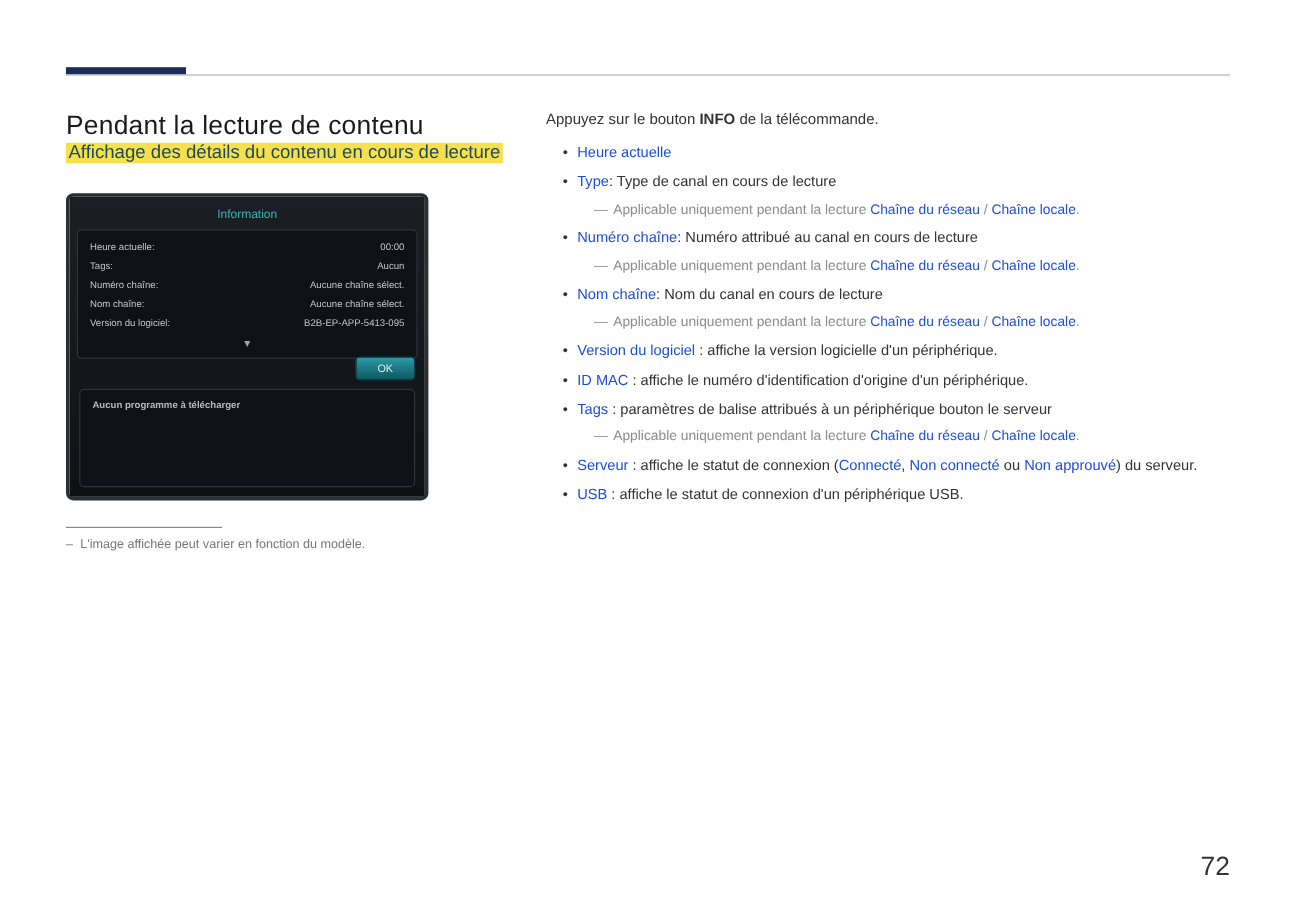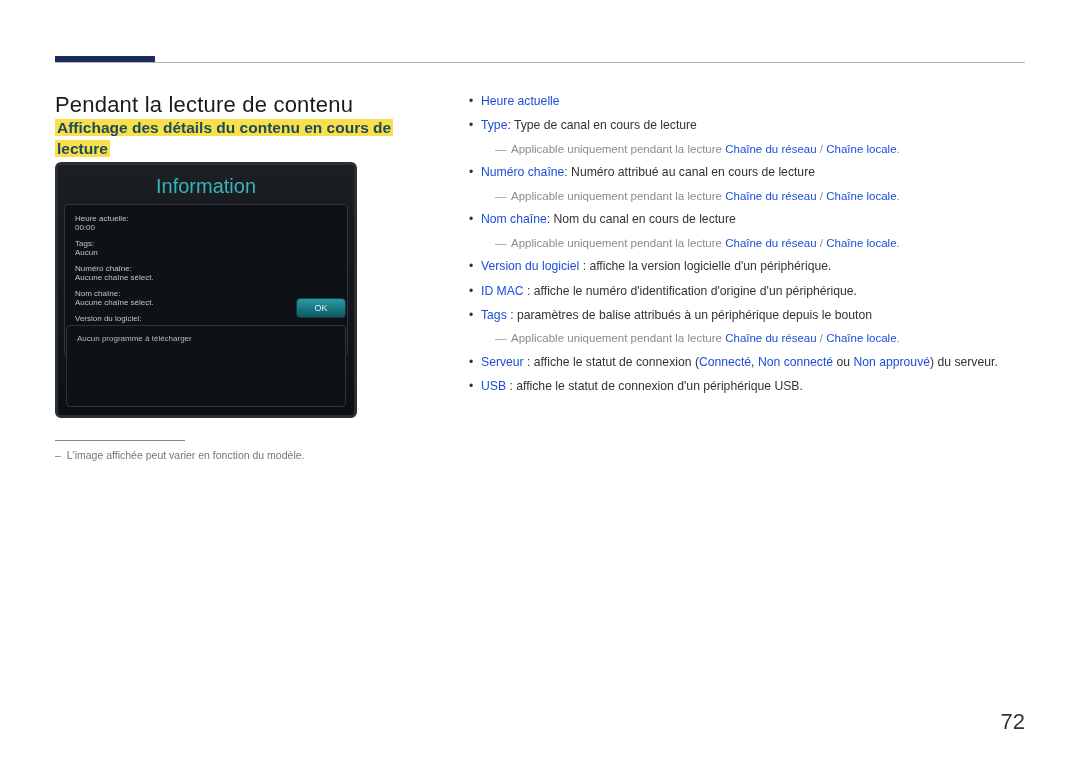--- a/index.html
+++ b/index.html
@@ -4,34 +4,34 @@
 <style>
   * { box-sizing: border-box; margin: 0; padding: 0; }
   html, body { width: 1080px; height: 763px; background: #fff; font-family: Arial, Helvetica, sans-serif; color: #222; }
   .page { position: relative; width: 1080px; height: 763px; padding: 50px 55px 40px 55px; }
   .top-bar-accent { position: absolute; top: 56px; left: 55px; width: 100px; height: 6px; background: #1a2a5a; }
   .top-rule { position: absolute; top: 62px; left: 55px; right: 55px; height: 1px; background: #b5b5b5; }
   .content { position: absolute; top: 92px; left: 55px; right: 55px; bottom: 50px; display: flex; }
   .col-left { width: 390px; padding-right: 18px; }
   .col-right { flex: 1; padding-left: 10px; }
   h1.section-title { font-size: 22px; font-weight: 400; color: #1a1a1a; letter-spacing: 0.2px; }
-  .sub-heading { font-size: 15.5px; font-weight: 700; color: #1e4a5a; line-height: 1.35; margin-bottom: 2px; }
+  .sub-heading { font-size: 15.5px; font-weight: 400; color: #1e4a5a; line-height: 1.35; margin-bottom: 22px; }
   .hl { background: #f7e04b; padding: 0 2px; display: inline; box-decoration-break: clone; -webkit-box-decoration-break: clone; }
   .device-panel { width: 302px; height: 256px; background: linear-gradient(#1b1f24,#0e1114); border: 3px solid #2a2f33; border-radius: 6px; padding: 6px; position: relative; color:#ccc; }
-  .device-title { text-align: center; color: #3bb3bd; font-size: 20px; padding: 4px 0 6px; }
+  .device-title { text-align: center; color: #3bb3bd; font-size: 10px; padding: 4px 0 6px; }
   .info-box { background: #0e1115; border: 1px solid #2e343a; border-radius: 4px; padding: 6px 10px; }
-  .info-row { display: flex; justify-content: space-between; font-size: 8px; color: #c9cccf; padding: 3.5px 0; flex-direction: column; }
+  .info-row { display: flex; justify-content: space-between; font-size: 8px; color: #c9cccf; padding: 3.5px 0; }
   .info-label { color: #c2c4c6; }
   .info-value { color: #c2c4c6; }
   .expand { text-align: center; padding-top: 2px; color:#9aa; font-size:10px; }
   .ok-button { position: absolute; right: 8px; top: 133px; width: 50px; height: 20px; border-radius: 4px;
     background: linear-gradient(#2c9aa6,#0e5760); border: 1px solid #0d3f46; color: #d7f2f4; font-size: 9px;
     display: flex; align-items: center; justify-content: center; }
   .download-box { position:absolute; left:8px; right:8px; top:160px; bottom:8px; background:#0e1115; border:1px solid #2e343a; border-radius:4px; padding:8px 10px; }
-  .download-box .msg { font-size: 8px; color:#b7babd; }
+  .download-box .msg { font-size: 8px; color:#b7babd;font-weight:bold; }
   .footnote-rule { width: 130px; height: 0.8px; background: #888; margin-top: 22px; margin-bottom: 8px; }
   .footnote { font-size: 10.5px; color: #777; }
   .footnote .dash { margin-right: 6px; }
   .intro-line { font-size: 12.5px; color: #333; margin-bottom: 12px; }
   .intro-line b { font-weight: 700; }
   ul.details { list-style: none; margin-left: 14px; }
   ul.details > li { font-size: 12.2px; line-height: 1.5; color: #333; position: relative; padding-left: 12px; margin-bottom: 6px; }
   ul.details > li::before { content: "•"; position: absolute; left: 0; top: 0; color: #333; }
   .orange { color: #1d4ed8; }
   .sub-note { font-size: 11.5px; color: #8b8b8b; margin: 2px 0 6px 26px; position: relative; padding-left: 16px; line-height: 1.45; }
@@ -81,36 +81,39 @@
         <div class="download-box">
           <div class="msg">Aucun programme à télécharger</div>
         </div>
       </div>
 
       <div class="footnote-rule"></div>
       <div class="footnote"><span class="dash">–</span><span>L'image affichée peut varier en fonction du modèle.</span></div>
     </div>
 
     <div class="col-right">
+      <p class="intro-line">
+        <span>Appuyez sur le bouton </span><b>INFO</b><span> de la télécommande.</span>
+      </p>
       <ul class="details">
         <li><span class="orange">Heure actuelle</span></li>
 
         <li><span class="orange">Type</span><span>: Type de canal en cours de lecture</span></li>
         <div class="sub-note"><span>Applicable uniquement pendant la lecture </span><span class="orange">Chaîne du réseau</span><span> / </span><span class="orange">Chaîne locale</span><span>.</span></div>
 
         <li><span class="orange">Numéro chaîne</span><span>: Numéro attribué au canal en cours de lecture</span></li>
         <div class="sub-note"><span>Applicable uniquement pendant la lecture </span><span class="orange">Chaîne du réseau</span><span> / </span><span class="orange">Chaîne locale</span><span>.</span></div>
 
         <li><span class="orange">Nom chaîne</span><span>: Nom du canal en cours de lecture</span></li>
         <div class="sub-note"><span>Applicable uniquement pendant la lecture </span><span class="orange">Chaîne du réseau</span><span> / </span><span class="orange">Chaîne locale</span><span>.</span></div>
 
         <li><span class="orange">Version du logiciel</span><span> : affiche la version logicielle d'un périphérique.</span></li>
         <li><span class="orange">ID MAC</span><span> : affiche le numéro d'identification d'origine d'un périphérique.</span></li>
 
-        <li><span class="orange">Tags</span><span> : paramètres de balise attribués à un périphérique depuis le bouton</span></li>
+        <li><span class="orange">Tags</span><span> : paramètres de balise attribués à un périphérique bouton le serveur</span></li>
         <div class="sub-note"><span>Applicable uniquement pendant la lecture </span><span class="orange">Chaîne du réseau</span><span> / </span><span class="orange">Chaîne locale</span><span>.</span></div>
 
         <li><span class="orange">Serveur</span><span> : affiche le statut de connexion (</span><span class="orange">Connecté</span><span>, </span><span class="orange">Non connecté</span><span> ou </span><span class="orange">Non approuvé</span><span>) du serveur.</span></li>
 
         <li><span class="orange">USB</span><span> : affiche le statut de connexion d'un périphérique USB.</span></li>
       </ul>
     </div>
   </div>
 
   <div class="page-number">72</div>

